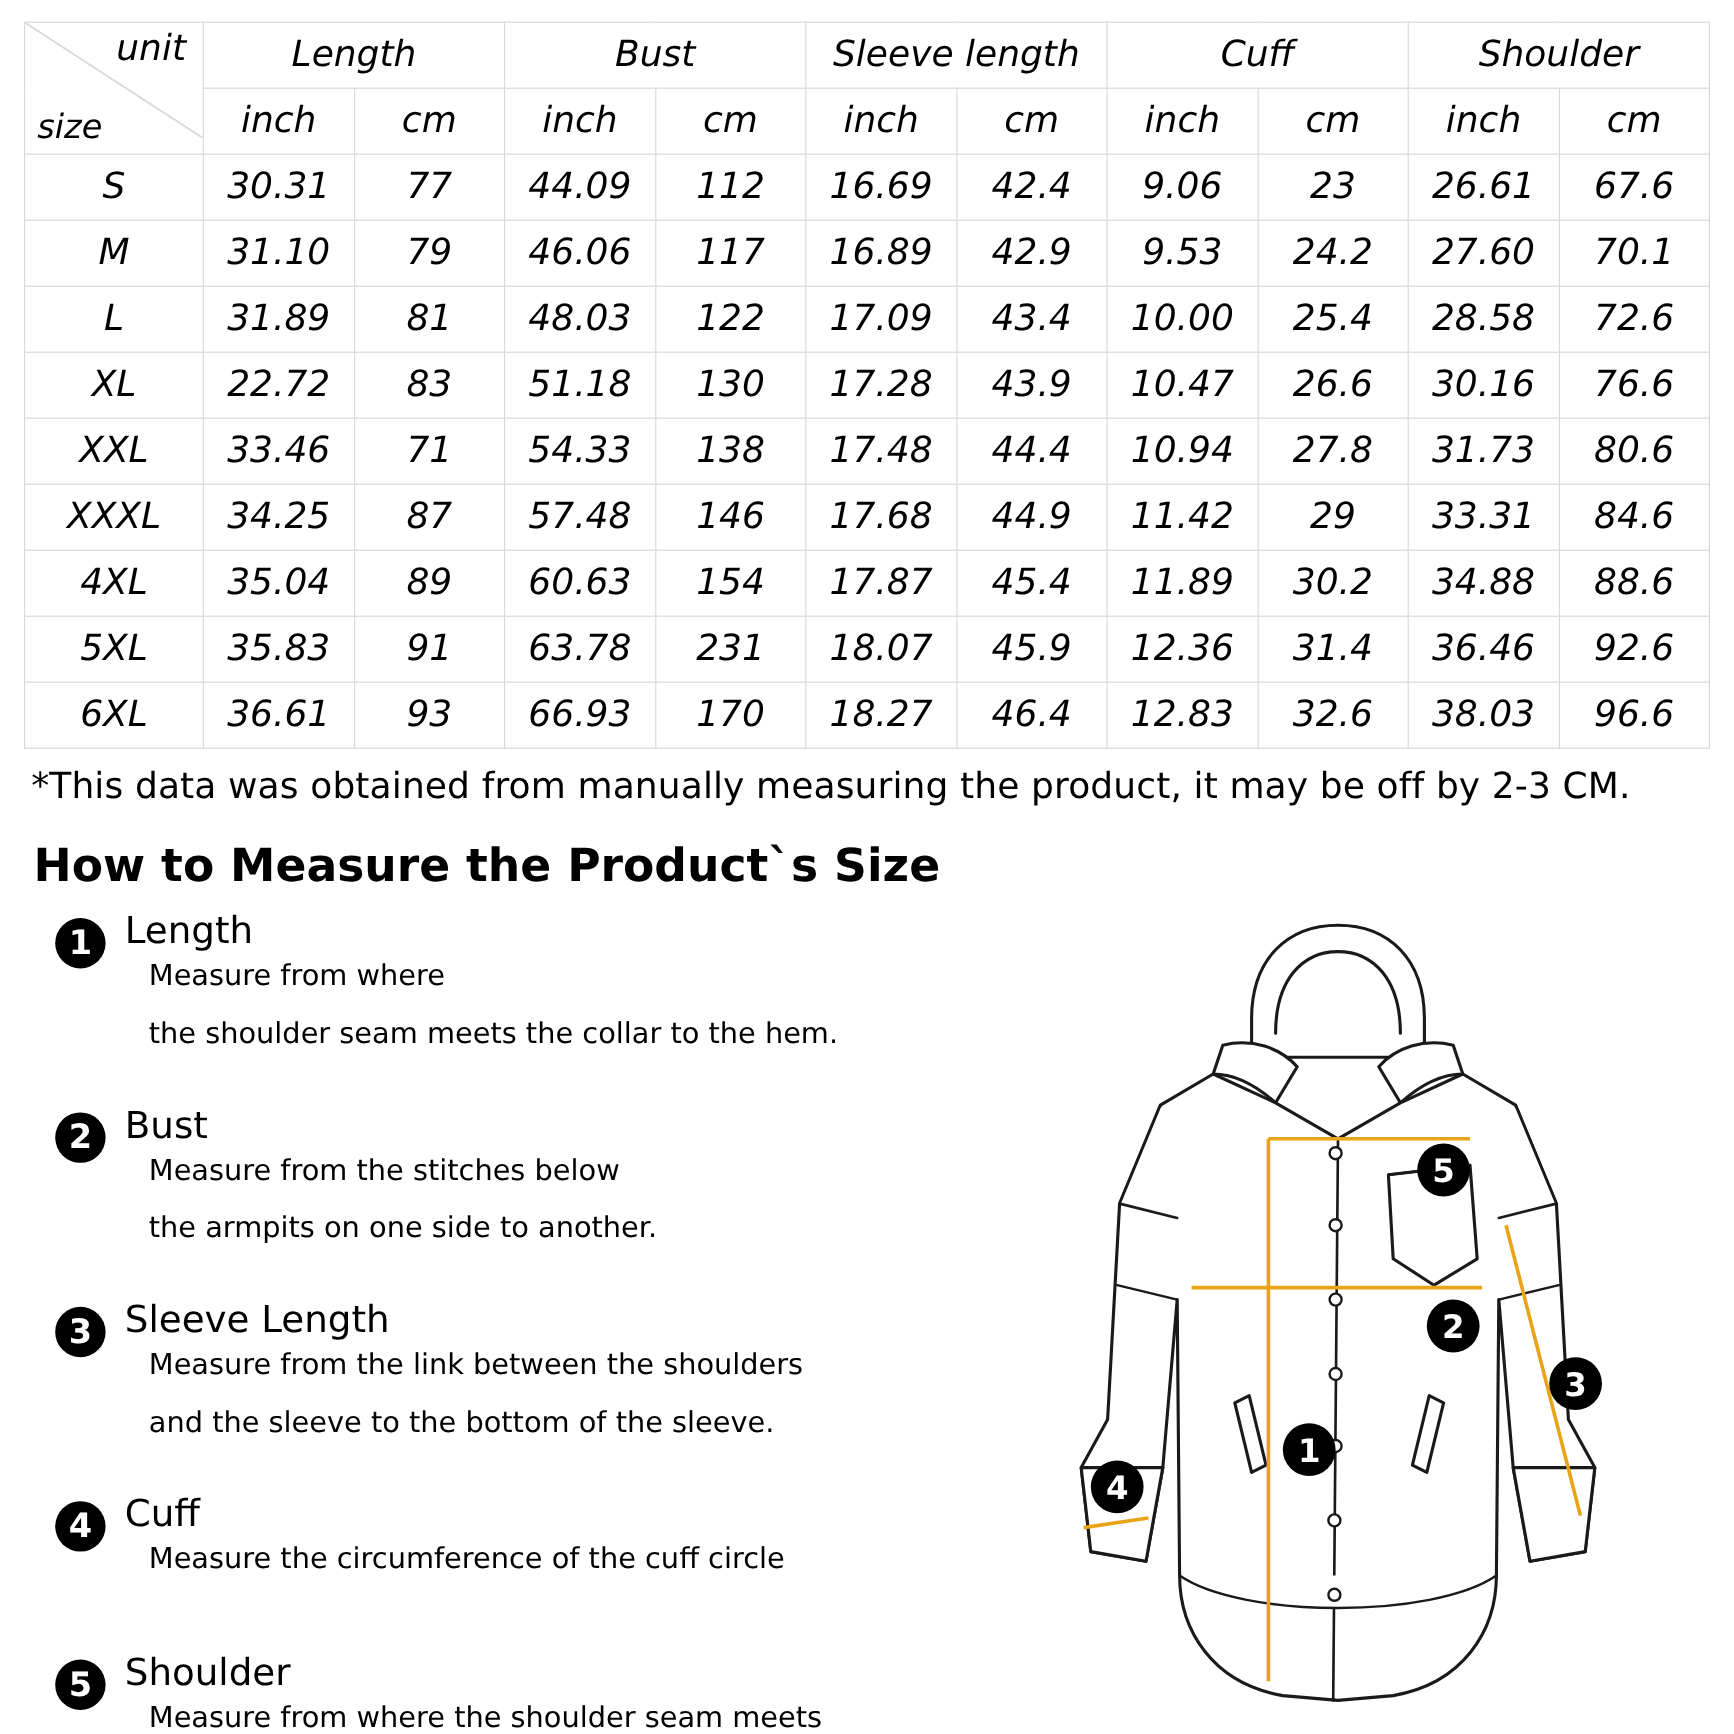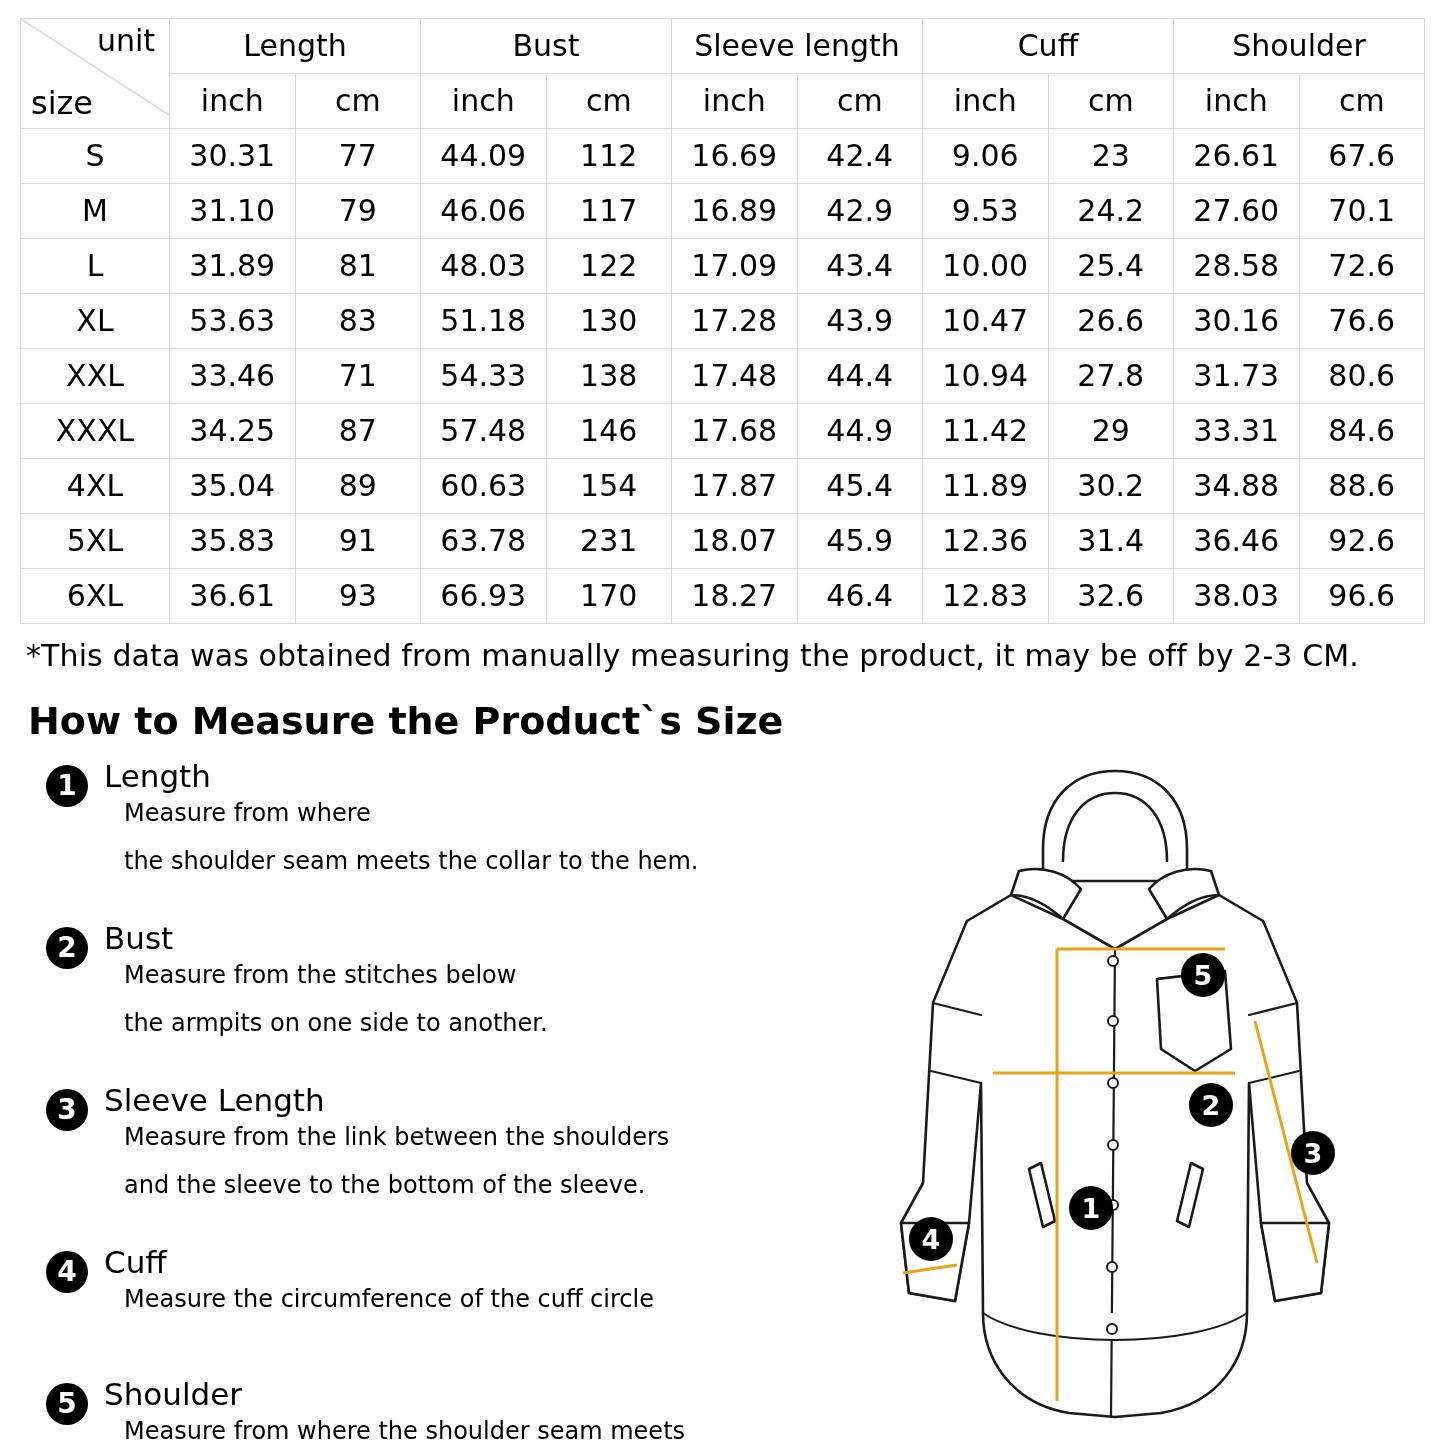--- a/index.html
+++ b/index.html
@@ -21,20 +21,21 @@
     box-sizing: border-box;
     padding: 18px 20px 0 20px;
   }
 
   
   table.size-table {
     border-collapse: collapse;
     width: 1405px;
     table-layout: fixed;
     font-size: 30px;
+    font-style: italic;
   }
   table.size-table td, table.size-table th {
     border: 1px solid #d9d9d9;
     text-align: center;
     font-weight: normal;
     padding: 2px 0 4px 0;
     height: 48px;
     white-space: nowrap;
   }
   table.size-table .unit-cell {
@@ -52,21 +53,21 @@
   .unit-cell .lbl-unit {
     position: absolute;
     top: 4px;
     right: 14px;
     font-size: 30px;
   }
   .unit-cell .lbl-size {
     position: absolute;
     bottom: 6px;
     left: 10px;
-    font-size: 32px;
+    font-size: 28px;
   }
   .grp-head {
     font-size: 30px;
   }
   .sub-head {
     font-size: 30px;
   }
   .col-sub { width: 125px; }
   .row-size { font-size: 30px; }
 
@@ -207,21 +208,21 @@
         <td>122</td>
         <td>17.09</td>
         <td>43.4</td>
         <td>10.00</td>
         <td>25.4</td>
         <td>28.58</td>
         <td>72.6</td>
       </tr>
       <tr>
         <td class="row-size">XL</td>
-        <td>53.63</td>
+        <td>22.72</td>
         <td>83</td>
         <td>51.18</td>
         <td>130</td>
         <td>17.28</td>
         <td>43.9</td>
         <td>10.47</td>
         <td>26.6</td>
         <td>30.16</td>
         <td>76.6</td>
       </tr>

